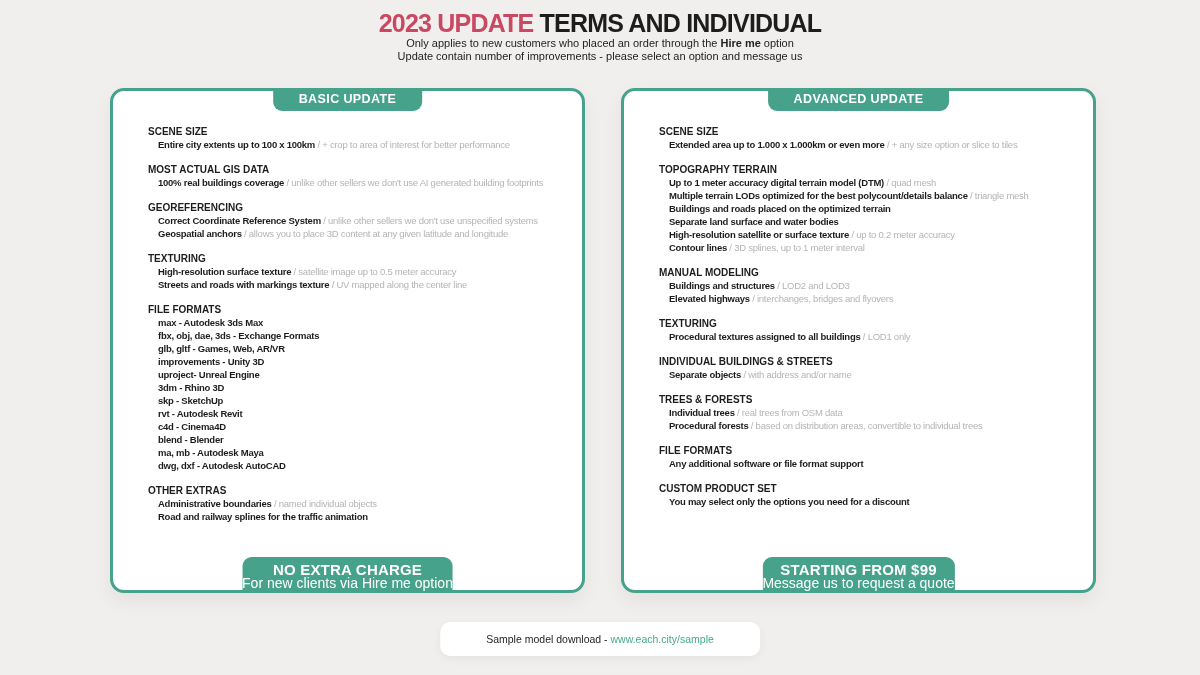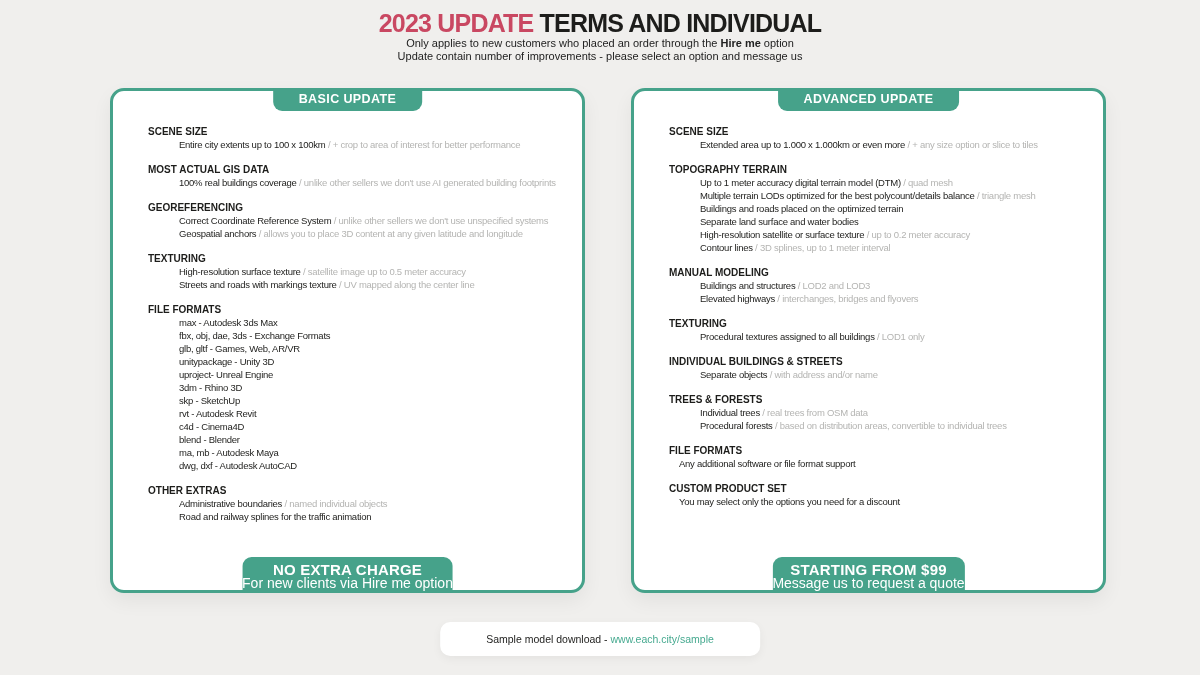--- a/index.html
+++ b/index.html
@@ -20,38 +20,38 @@
   }
   
   .hdr{position:absolute;top:10px;left:0;width:1200px;text-align:center;}
   .title{
     font-size:25px;font-weight:700;letter-spacing:-0.8px;line-height:27px;color:var(--dark);
   }
   .title .hl{color:var(--pink);margin-top:8px;}
   .sub{font-size:11px;line-height:13px;color:#222;}
   .sub b{font-weight:700;}
   
-  .panels{position:absolute;top:88px;left:110px;display:flex;gap:46px;}
+  .panels{position:absolute;top:88px;left:110px;display:flex;gap:36px;}
   .panel{
     position:relative;width:475px;height:505px;background:#fff;
     border:3px solid var(--teal);border-radius:14px;
     box-shadow:0 8px 20px rgba(0,0,0,0.06);
   }
   .top-badge{
     position:absolute;top:-3px;left:50%;transform:translateX(-50%);
     background:var(--teal);color:#fff;font-weight:700;font-size:12.5px;
     letter-spacing:0.4px;padding:4px 26px 5px;border-radius:3px 3px 9px 9px;
     white-space:nowrap;
   }
   .sections{padding:34px 18px 0 35px;}
   .sec + .sec{margin-top:12px;}
   .sec-h{font-size:10px;font-weight:700;letter-spacing:0;line-height:13px;color:var(--dark);}
   .item{font-size:9.5px;line-height:13px;padding-left:10px;letter-spacing:-0.25px;white-space:nowrap;}
-  .ib{font-weight:400;margin-left:21px;}
-  .it{font-weight:400;}
+  .ib{font-weight:700;}
+  .it{font-weight:700;}
   .in{font-weight:400;color:var(--gray);}
   .bottom-badge{
     position:absolute;bottom:-3px;left:50%;transform:translateX(-50%);
     background:var(--teal);color:#fff;text-align:center;
     padding:4px 0 5px;border-radius:9px 9px 3px 3px;white-space:nowrap;
   }
   .bb-title{font-size:15px;font-weight:700;line-height:17px;letter-spacing:0.2px;}
   .bb-sub{font-size:14px;line-height:10px;}
   
   .sample-pill{
@@ -91,21 +91,21 @@
         <div class="sec">
           <div class="sec-h">TEXTURING</div>
           <div class="item"><span class="ib">High-resolution surface texture</span><span class="in"> / satellite image up to 0.5 meter accuracy</span></div>
           <div class="item"><span class="ib">Streets and roads with markings texture</span><span class="in"> / UV mapped along the center line</span></div>
         </div>
         <div class="sec">
           <div class="sec-h">FILE FORMATS</div>
           <div class="item"><span class="ib">max</span><span class="it"> - Autodesk 3ds Max</span></div>
           <div class="item"><span class="ib">fbx, obj, dae, 3ds</span><span class="it"> - Exchange Formats</span></div>
           <div class="item"><span class="ib">glb, gltf</span><span class="it"> - Games, Web, AR/VR</span></div>
-          <div class="item"><span class="ib">unitypackage</span><span class="it"> - Unity 3D</span></div>
+          <div class="item"><span class="ib">improvements</span><span class="it"> - Unity 3D</span></div>
           <div class="item"><span class="ib">uproject</span><span class="it">- Unreal Engine</span></div>
           <div class="item"><span class="ib">3dm</span><span class="it"> - Rhino 3D</span></div>
           <div class="item"><span class="ib">skp</span><span class="it"> - SketchUp</span></div>
           <div class="item"><span class="ib">rvt</span><span class="it"> - Autodesk Revit</span></div>
           <div class="item"><span class="ib">c4d</span><span class="it"> - Cinema4D</span></div>
           <div class="item"><span class="ib">blend</span><span class="it"> - Blender</span></div>
           <div class="item"><span class="ib">ma, mb</span><span class="it"> - Autodesk Maya</span></div>
           <div class="item"><span class="ib">dwg, dxf</span><span class="it"> - Autodesk AutoCAD</span></div>
         </div>
         <div class="sec">

